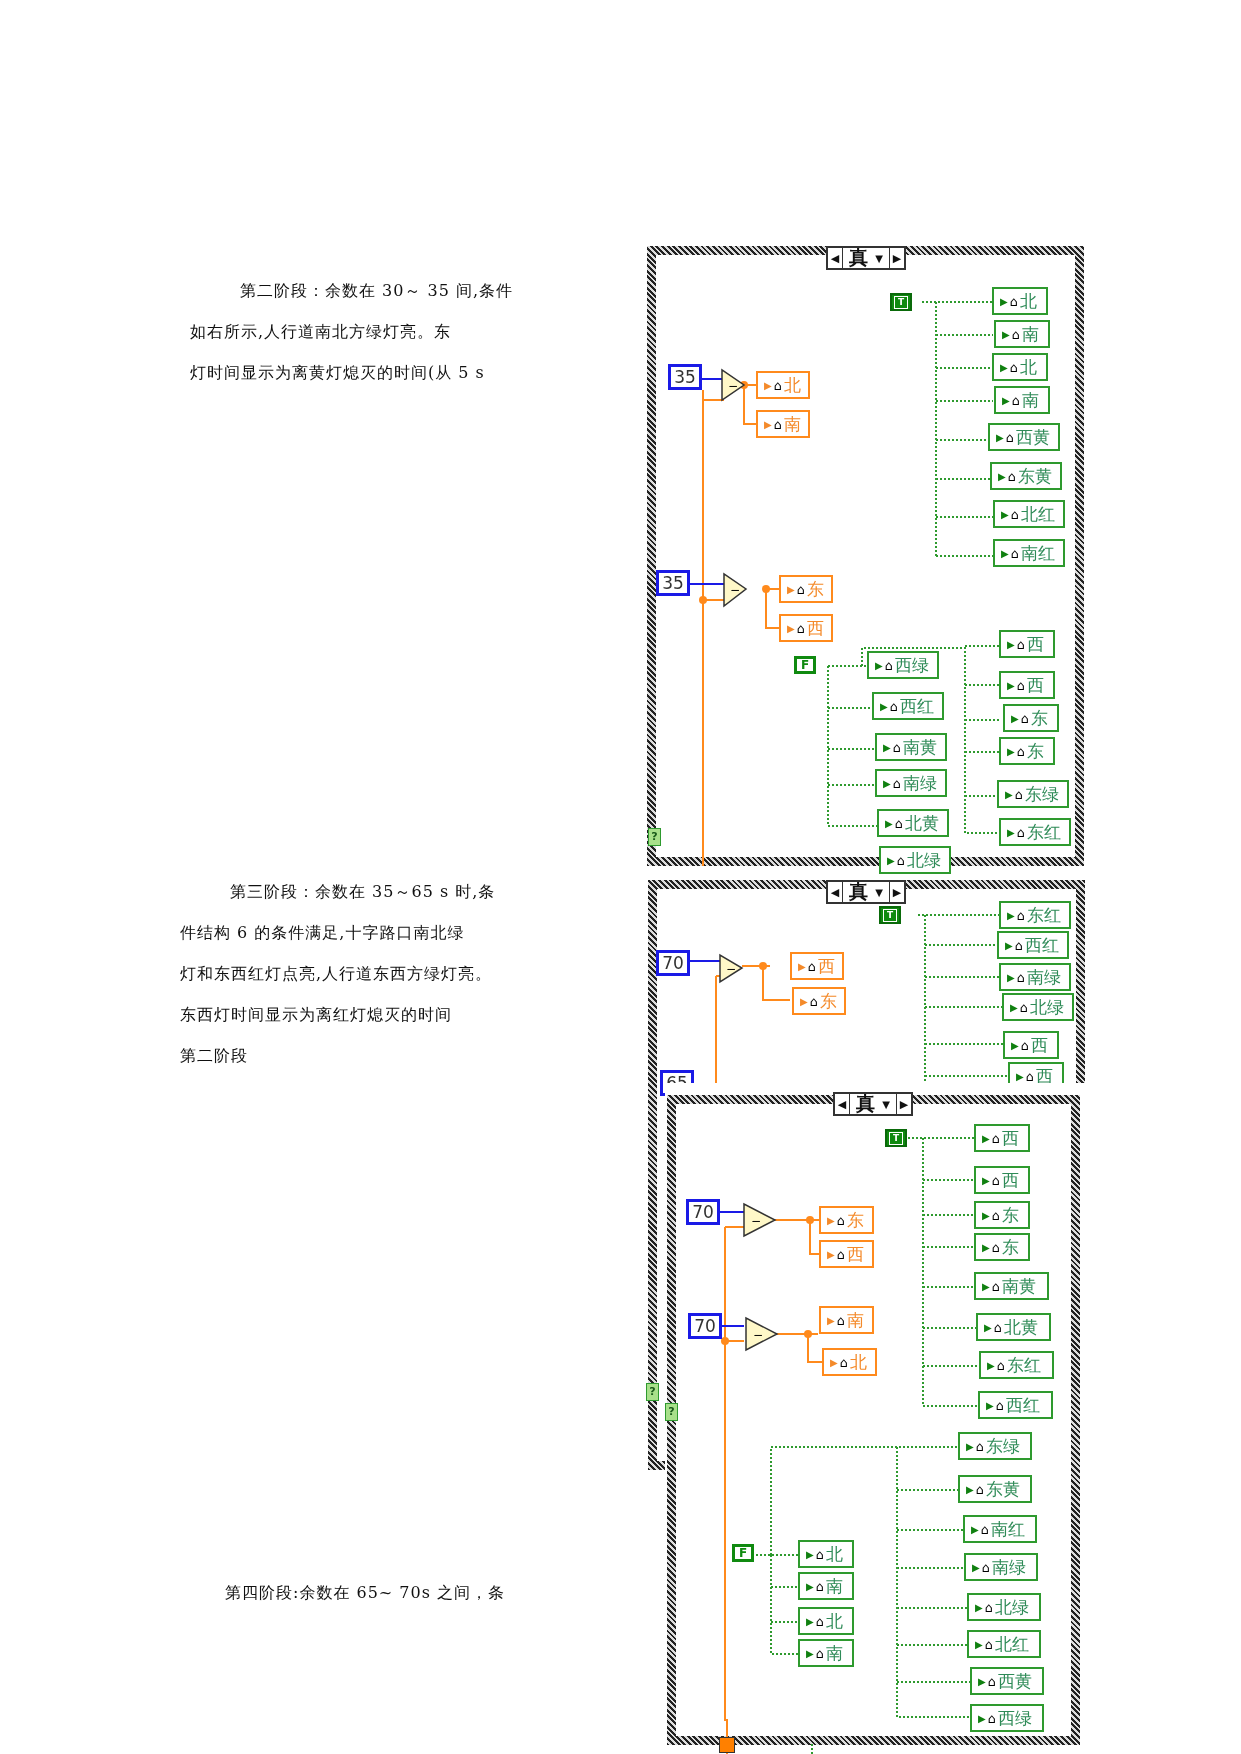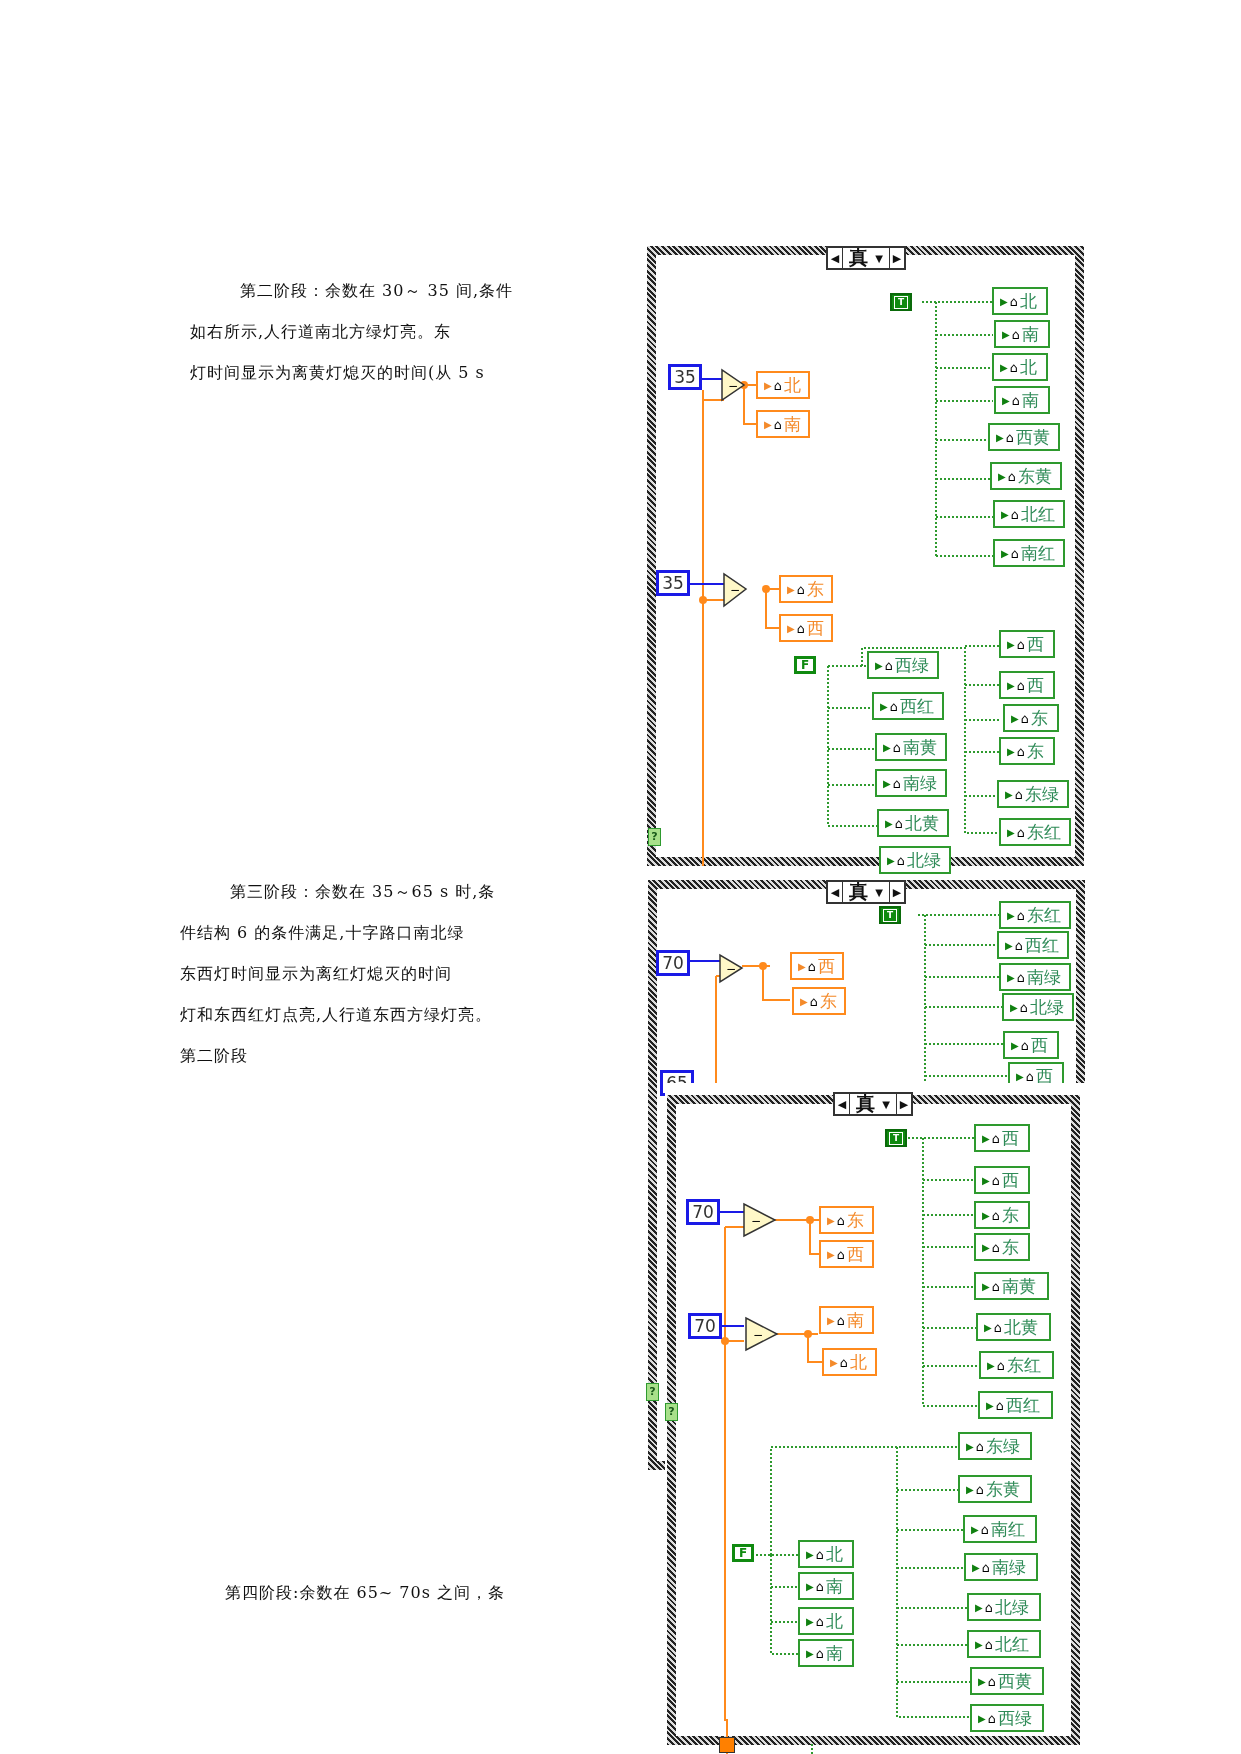--- a/index.html
+++ b/index.html
@@ -47,22 +47,22 @@
 
 <div class="para" style="left:190px; top:270px; width:440px;">
   <p class="indent">第二阶段：余数在 30～  35 间,条件</p>
   <p>如右所示,人行道南北方绿灯亮。东</p>
   <p>灯时间显示为离黄灯熄灭的时间(从 5 s</p>
 </div>
 
 <div class="para" style="left:180px; top:871px; width:460px;">
   <p class="indent">第三阶段：余数在 35～65 s 时,条</p>
   <p>件结构 6   的条件满足,十字路口南北绿</p>
+  <p>灯和东西红灯点亮,人行道东西方绿灯亮。</p>
   <p>东西灯时间显示为离红灯熄灭的时间</p>
-  <p>灯和东西红灯点亮,人行道东西方绿灯亮。</p>
   <p>第二阶段</p>
 </div>
 
 <div class="para" style="left:225px; top:1572px; width:440px;">
   <p>第四阶段:余数在 65~    70s 之间，条</p>
 </div>
 
 <div class="frame" style="left:647px; top:246px; width:437px; height:620px;"></div>
 <div class="selector" style="left:826px; top:246px; width:80px;">
   <span class="arr">◀</span>

